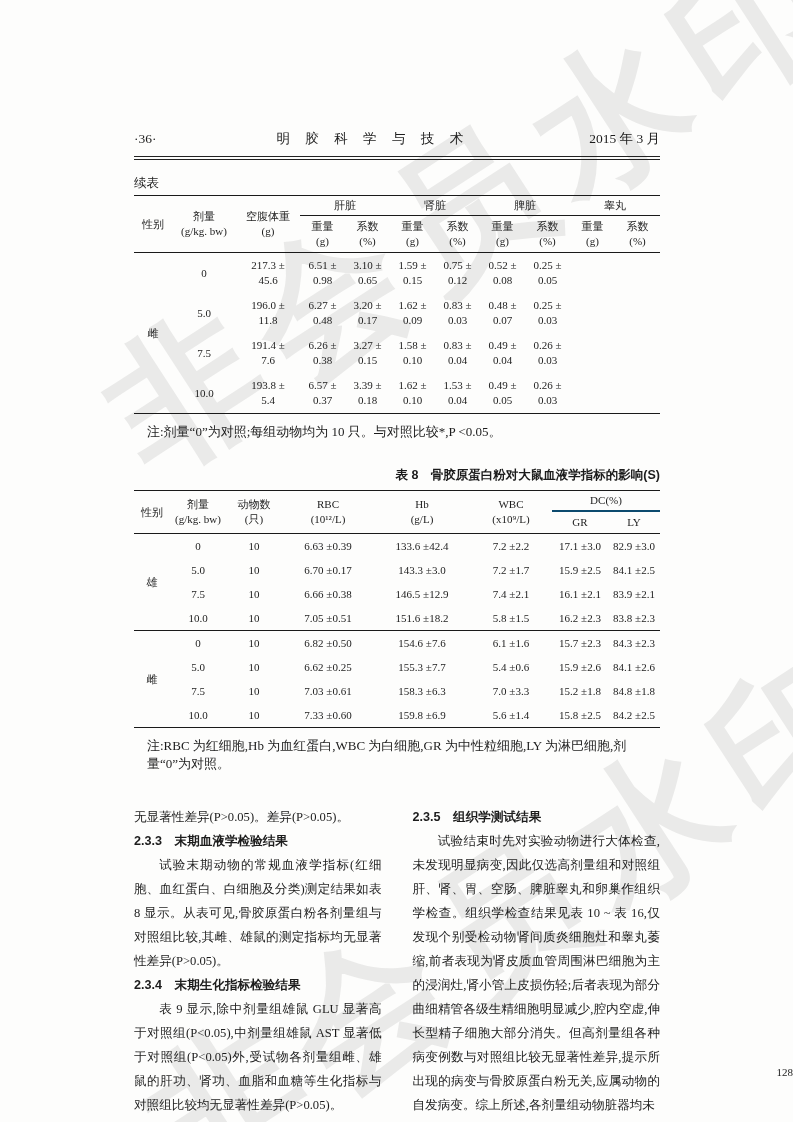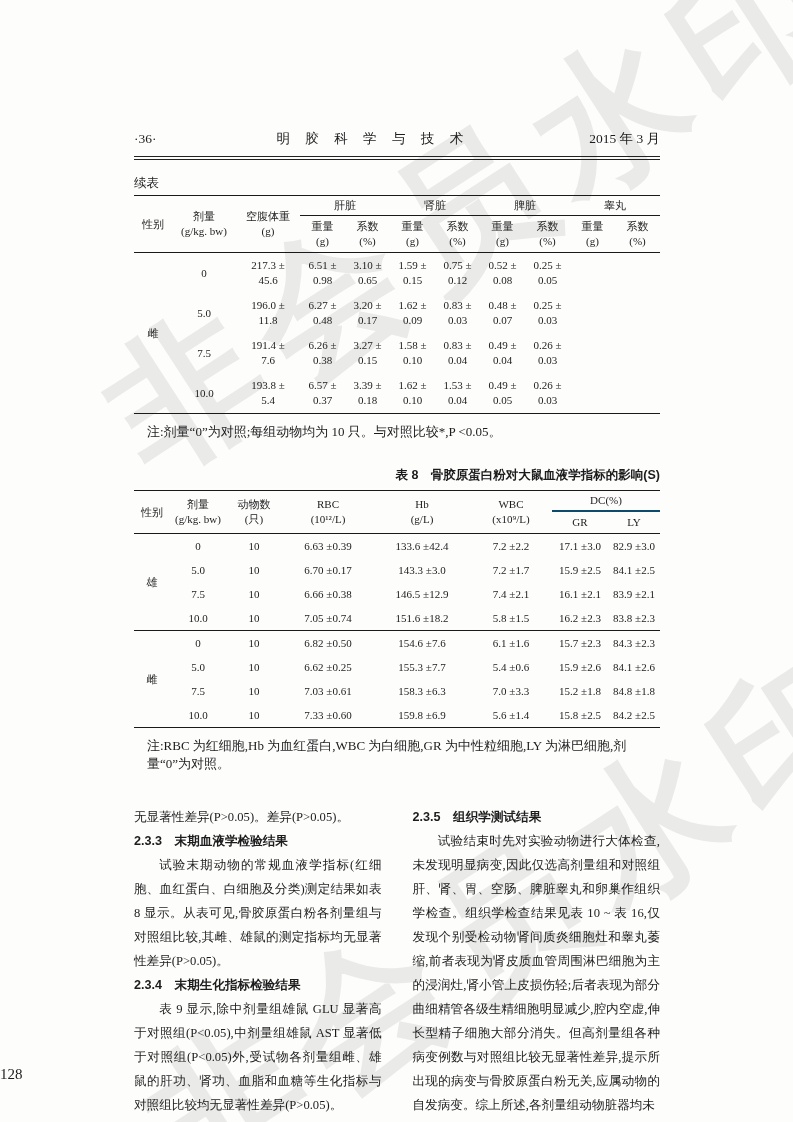--- a/index.html
+++ b/index.html
@@ -46,21 +46,21 @@
               font-family:"Liberation Sans", sans-serif; margin-top:26px; margin-bottom:4px; }
 
   
   .two-col { display:flex; gap:31px; margin-top:32px; }
   .col { width:253px; font-size:12.6px; line-height:24px; text-align:justify; }
   .sec-h { font-family:"Liberation Sans", sans-serif; font-weight:bold; font-size:12.6px; line-height:24px; }
   .para { margin:0; }
   .para.ind { text-indent:2em; }
 
   .pg-footer { position:absolute; left:0; top:1066px; width:100%;
-               text-align:left; font-size:15px; z-index:1; }
+               text-align:right; font-size:11px; z-index:1; }
 </style>
 </head>
 <body>
 
 <div class="page">
 
   <div class="watermark wm-top">非会员水印</div>
   <div class="watermark wm-bottom">非会员水印</div>
 
   <div class="content">
@@ -371,21 +371,21 @@
             <td>10</td>
             <td>6.66 ±0.38</td>
             <td>146.5 ±12.9</td>
             <td>7.4 ±2.1</td>
             <td>16.1 ±2.1</td>
             <td>83.9 ±2.1</td>
           </tr>
           <tr>
             <td>10.0</td>
             <td>10</td>
-            <td>7.05 ±0.74</td>
+            <td>7.05 ±0.51</td>
             <td>151.6 ±18.2</td>
             <td>5.8 ±1.5</td>
             <td>16.2 ±2.3</td>
             <td>83.8 ±2.3</td>
           </tr>
           <tr class="grp-sep">
             <td rowspan="4">雌</td>
             <td>0</td>
             <td>10</td>
             <td>6.82 ±0.50</td>

